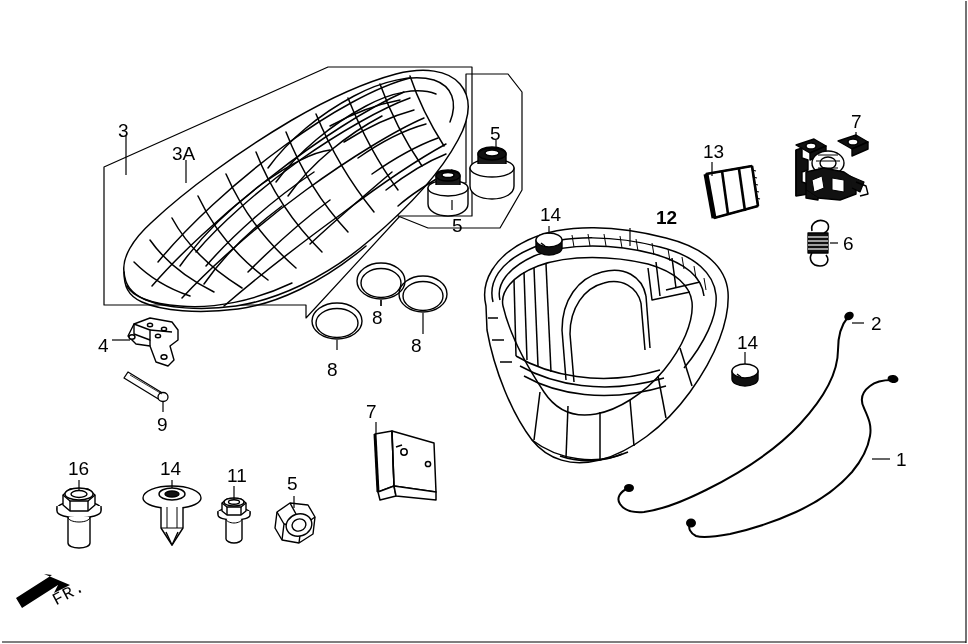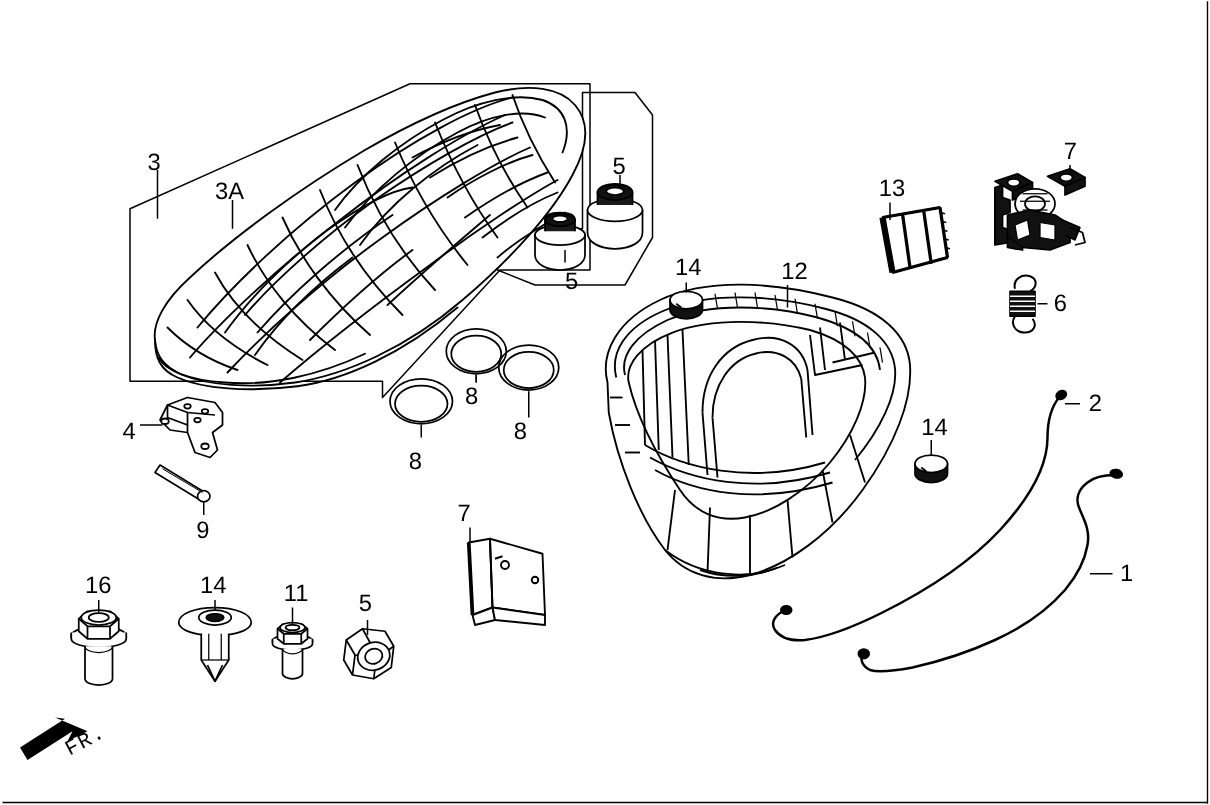--- a/index.html
+++ b/index.html
@@ -538,21 +538,21 @@
   <div class="lbl" style="left:327px; top:360px;">8</div>
 
   <div class="lbl" style="left:372px; top:308px;">8</div>
 
   <div class="lbl" style="left:411px; top:336px;">8</div>
 
   <div class="lbl" style="left:540px; top:205px;">14</div>
 
   <div class="lbl" style="left:737px; top:333px;">14</div>
 
-  <div class="lbl" style="left:625px; top:208px;">12</div>
+  <div class="lbl" style="left:656px; top:208px;font-weight:bold;">12</div>
 
   <div class="lbl" style="left:703px; top:142px;">13</div>
 
   <div class="lbl" style="left:851px; top:112px;">7</div>
 
   <div class="lbl" style="left:843px; top:234px;">6</div>
 
   <div class="lbl" style="left:871px; top:314px;">2</div>
 
   <div class="lbl" style="left:896px; top:450px;">1</div>

